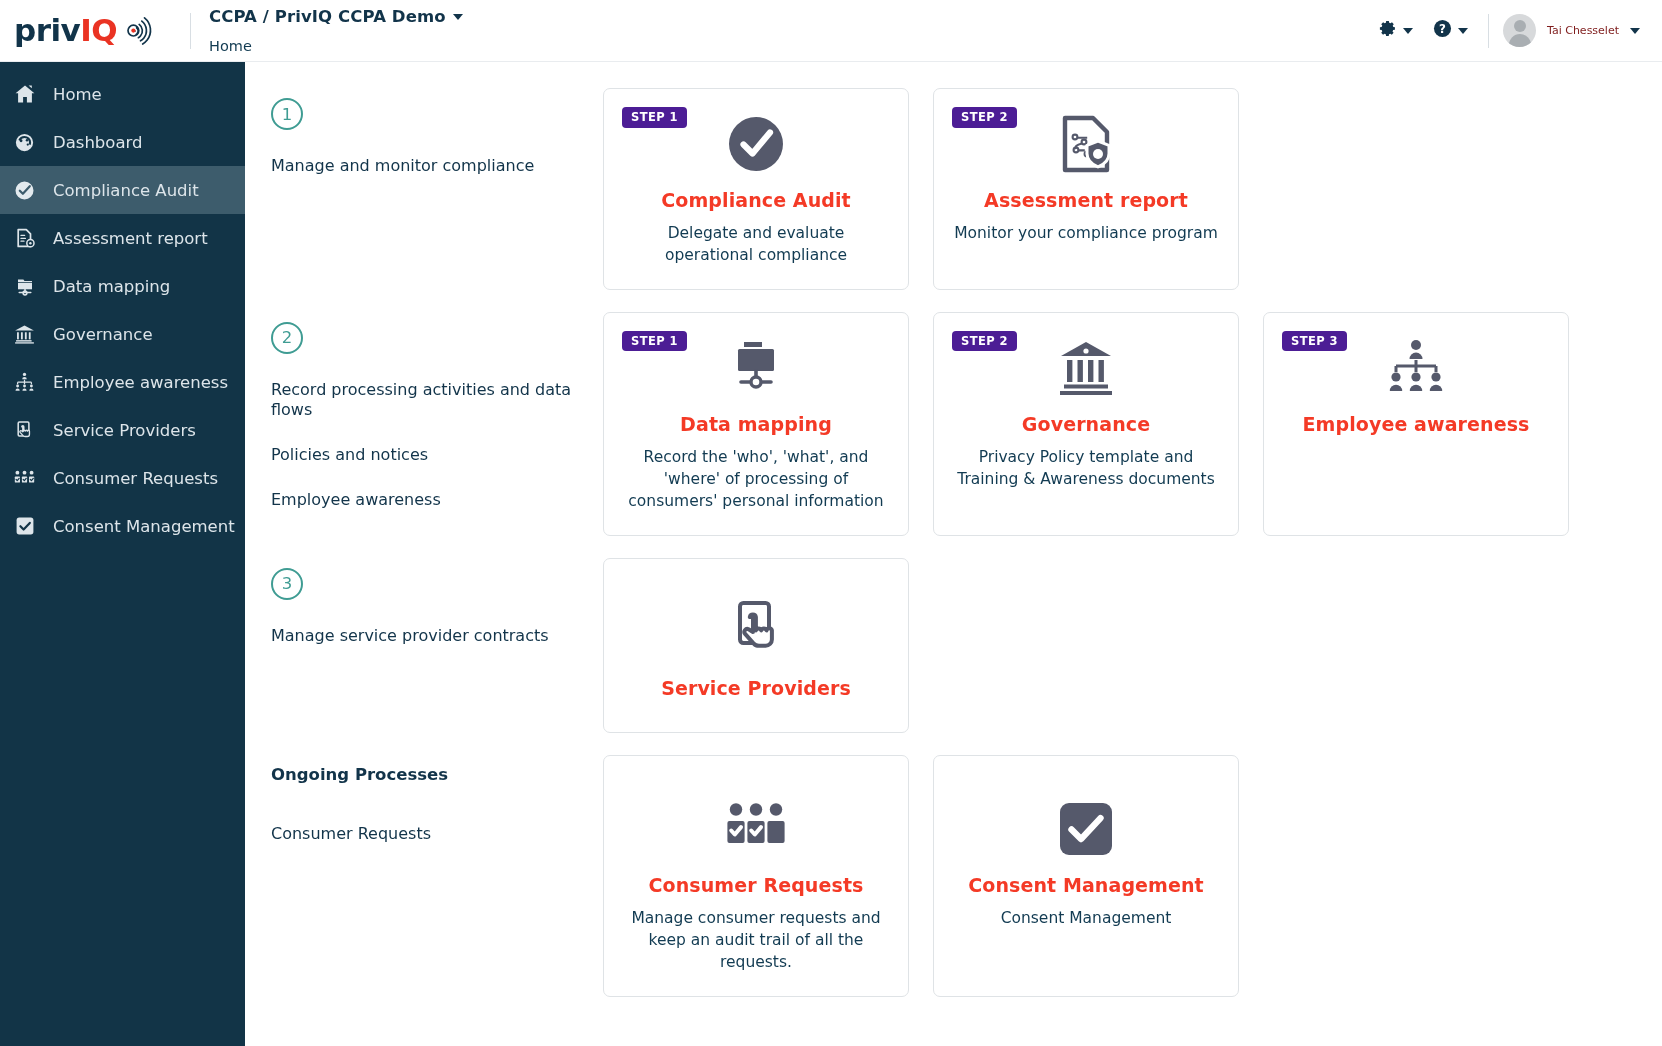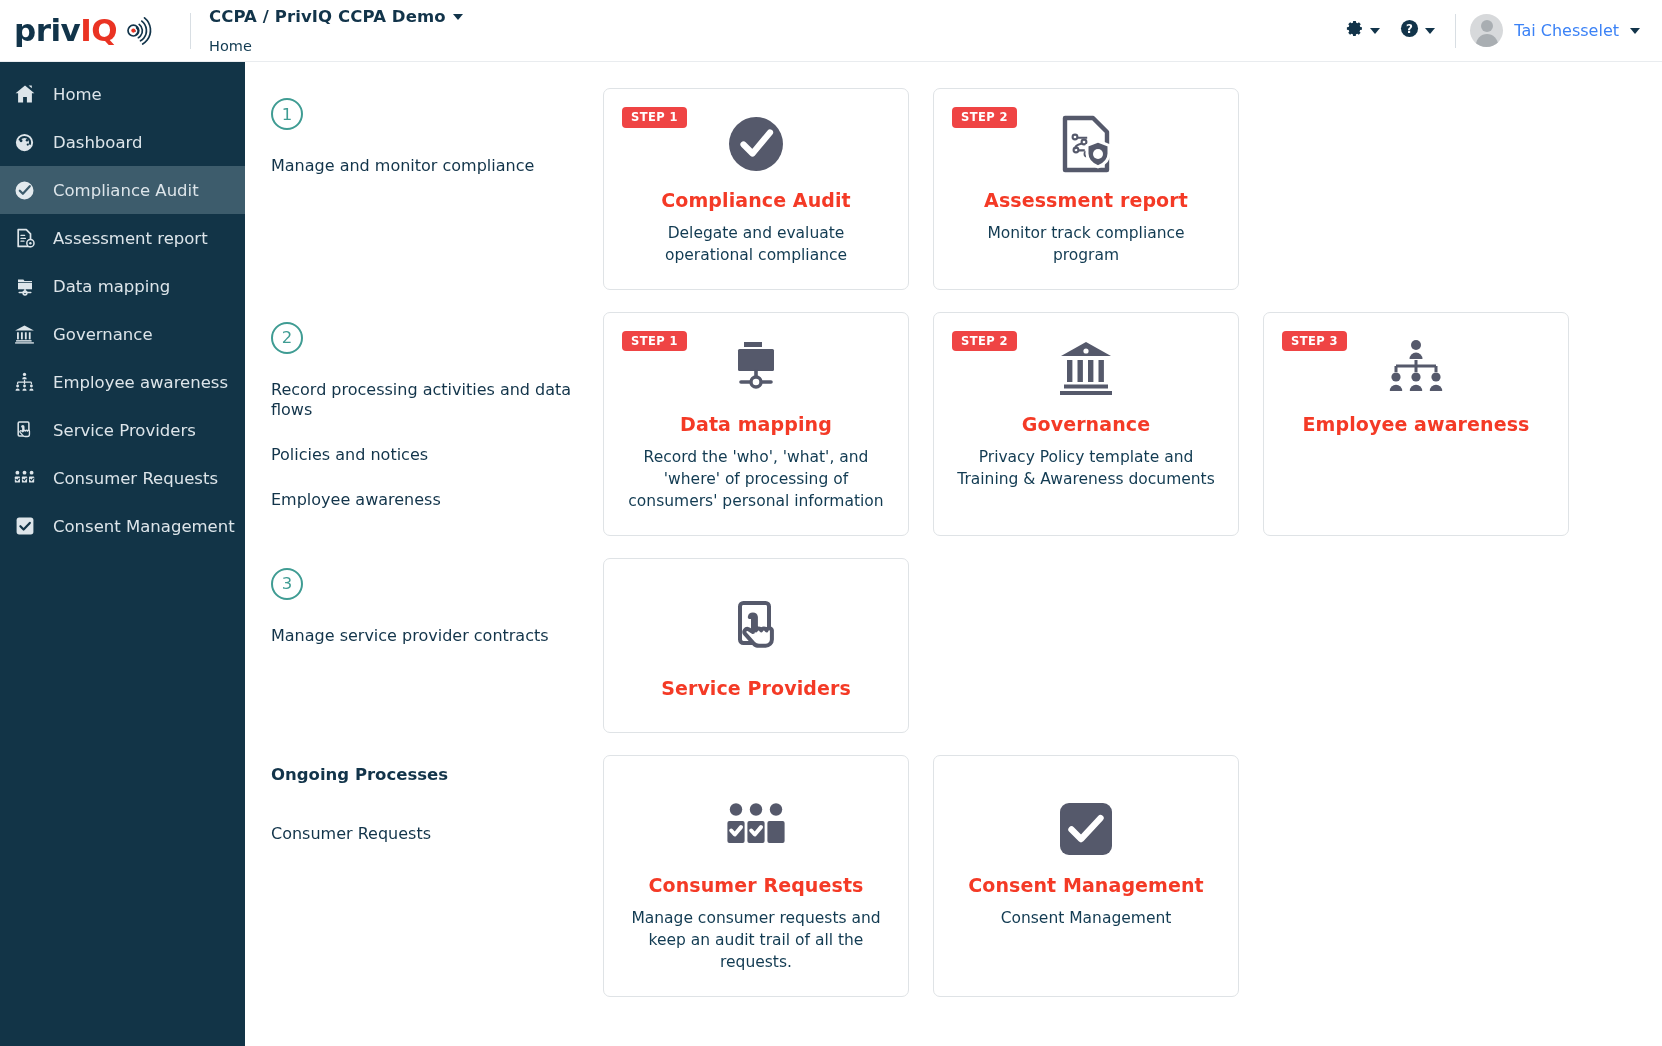--- a/index.html
+++ b/index.html
@@ -79,21 +79,21 @@
   .avatar::before {
     content: ""; position: absolute;
     width: 12px; height: 12px; border-radius: 50%;
     background: #a9aeb2; top: 6px; left: 50%; transform: translateX(-50%);
   }
   .avatar::after {
     content: ""; position: absolute;
     width: 22px; height: 14px; border-radius: 11px 11px 0 0;
     background: #a9aeb2; bottom: -1px; left: 50%; transform: translateX(-50%);
   }
-  .user-name { font-size: 16px; color: #3b82f6; }
+  .user-name { font-size: 11px; color: #7f1d1d; }
 
   
   .body { display: flex; flex: 1; min-height: 0; }
 
   
   .sidebar {
     width: 245px; min-width: 245px;
     background: #123447;
     padding-top: 8px;
     display: flex; flex-direction: column;
@@ -157,21 +157,21 @@
     border: 1px solid #dfe3e6;
     border-radius: 7px;
     padding: 18px 18px 22px 18px;
     position: relative;
     cursor: pointer;
     display: flex; flex-direction: column; align-items: center;
   }
   .step-badge {
     position: absolute;
     top: 18px; left: 18px;
-    background: #ef4444;
+    background: #4c1d95;
     color: #ffffff;
     font-size: 11.5px;
     font-weight: 700;
     letter-spacing: 0.4px;
     padding: 4px 9px 4px 9px;
     border-radius: 4px;
     line-height: 1.1;
   }
   .card-ico {
     height: 66px;
@@ -427,21 +427,21 @@
                       <circle cx="28" cy="29" r="2.4"></circle>
                     <circle cx="20" cy="37" r="2.4"></circle>
                       <circle cx="31" cy="41" r="2.4"></circle>
                     <path d="M21.4 24.8h9.8M25.8 30.6c-5 1.4-7.4 2.8-5.6 5.2M22.4 37.4h6.4"></path>
                   </g>
                   <path d="M42 28l11 4.4v8c0 6.6-5 11-11 13.4-6-2.4-11-6.8-11-13.4v-8z" fill="#55596b" stroke="#ffffff" stroke-width="3"></path>
                   <circle cx="42" cy="41" r="5" fill="#ffffff"></circle>
                 </svg>
               </div>
               <div class="card-title">Assessment report</div>
-              <div class="card-desc">Monitor track compliance program</div>
+              <div class="card-desc">Monitor your compliance program</div>
             </div>
 
           </div>
         </div>
 
         <div class="row r2">
           <div class="row-left">
             <div class="num-circle">2</div>
             <div class="row-left-line">Record processing activities and data flows</div>
             <div class="row-left-line">Policies and notices</div>

